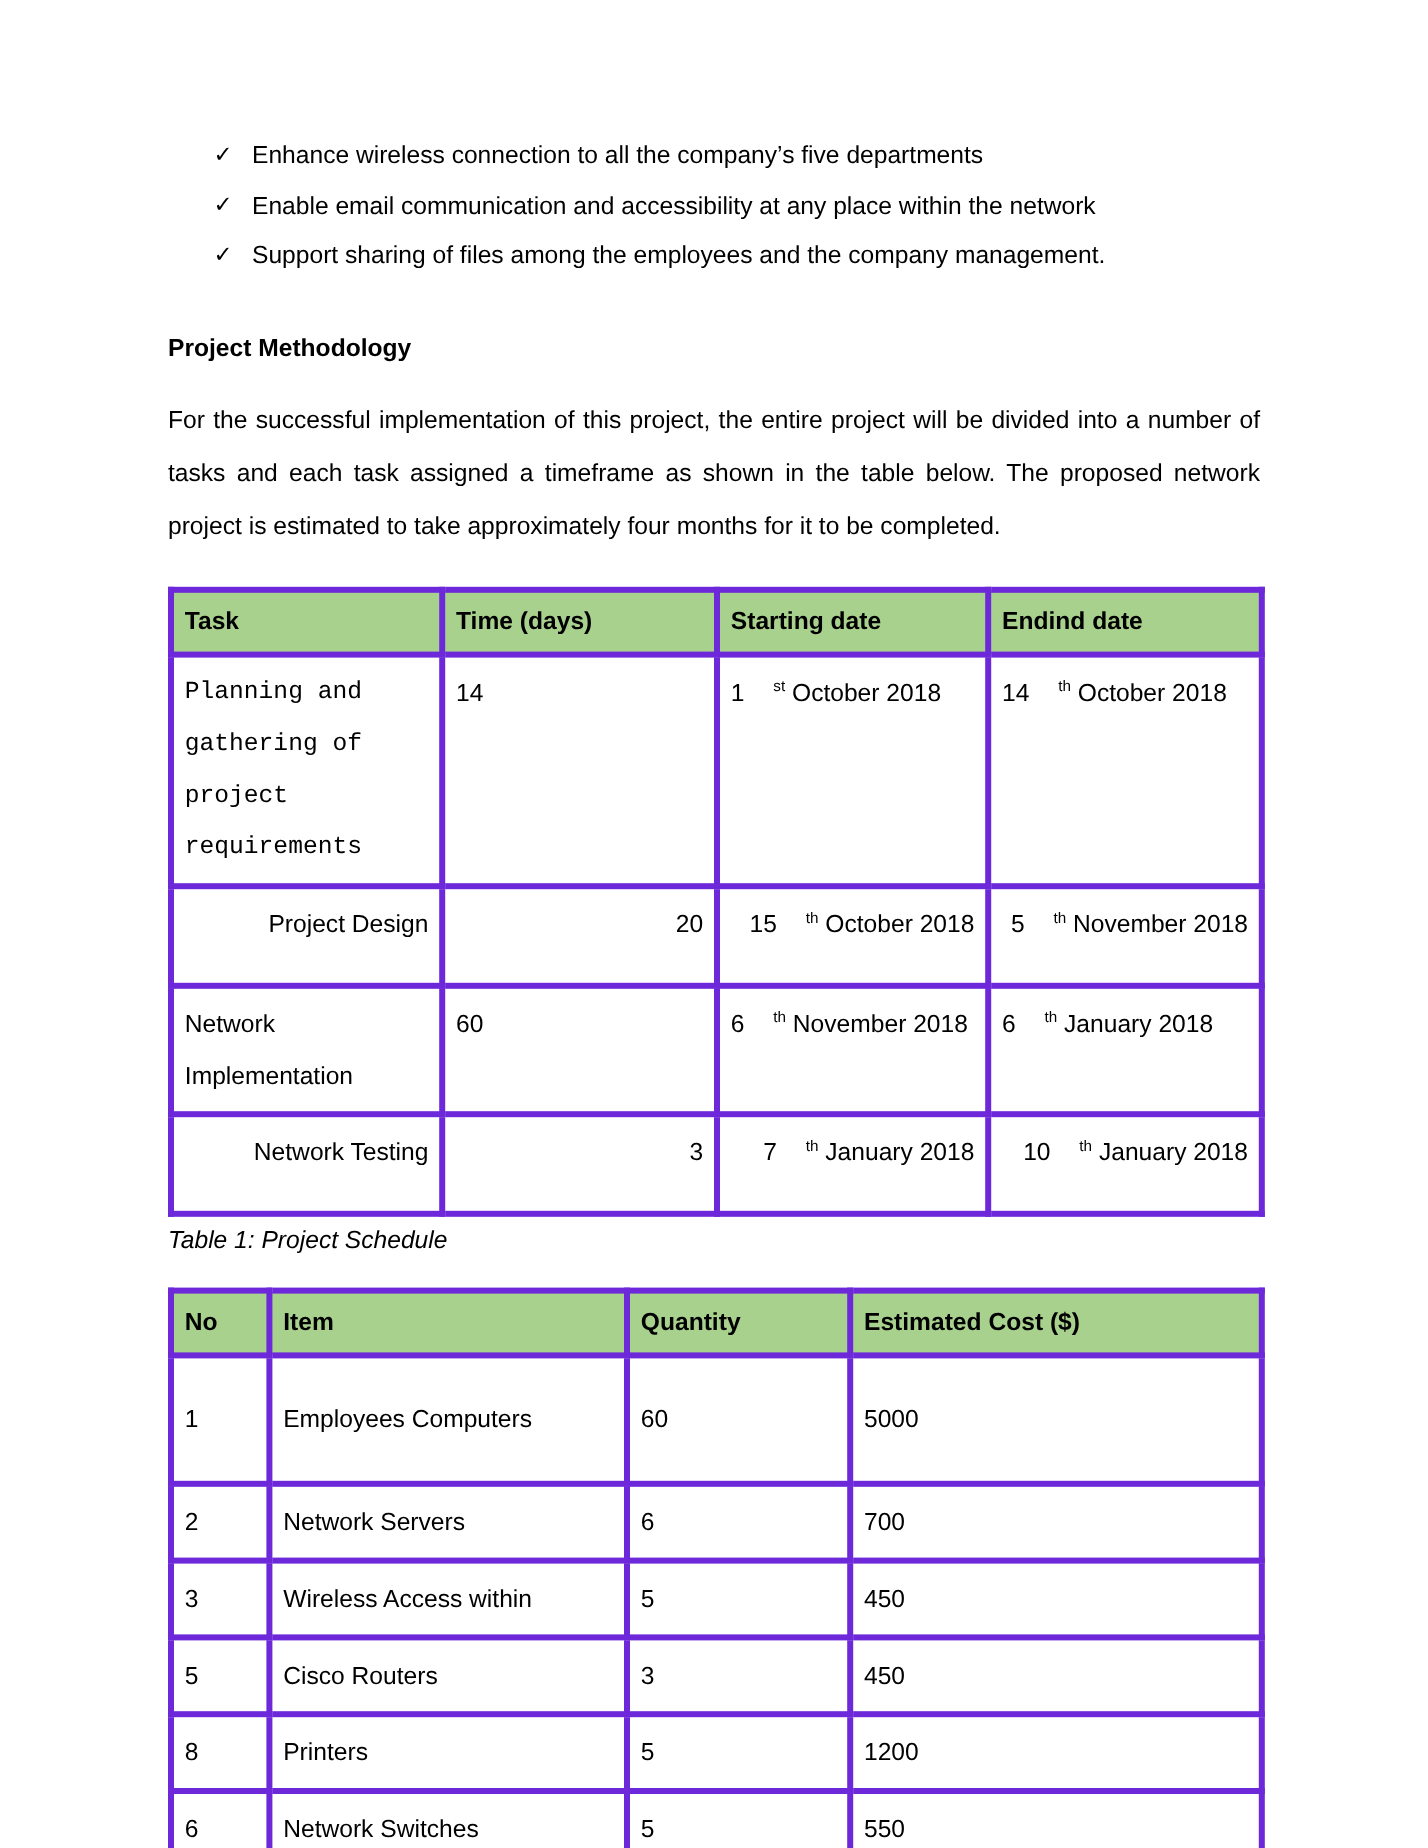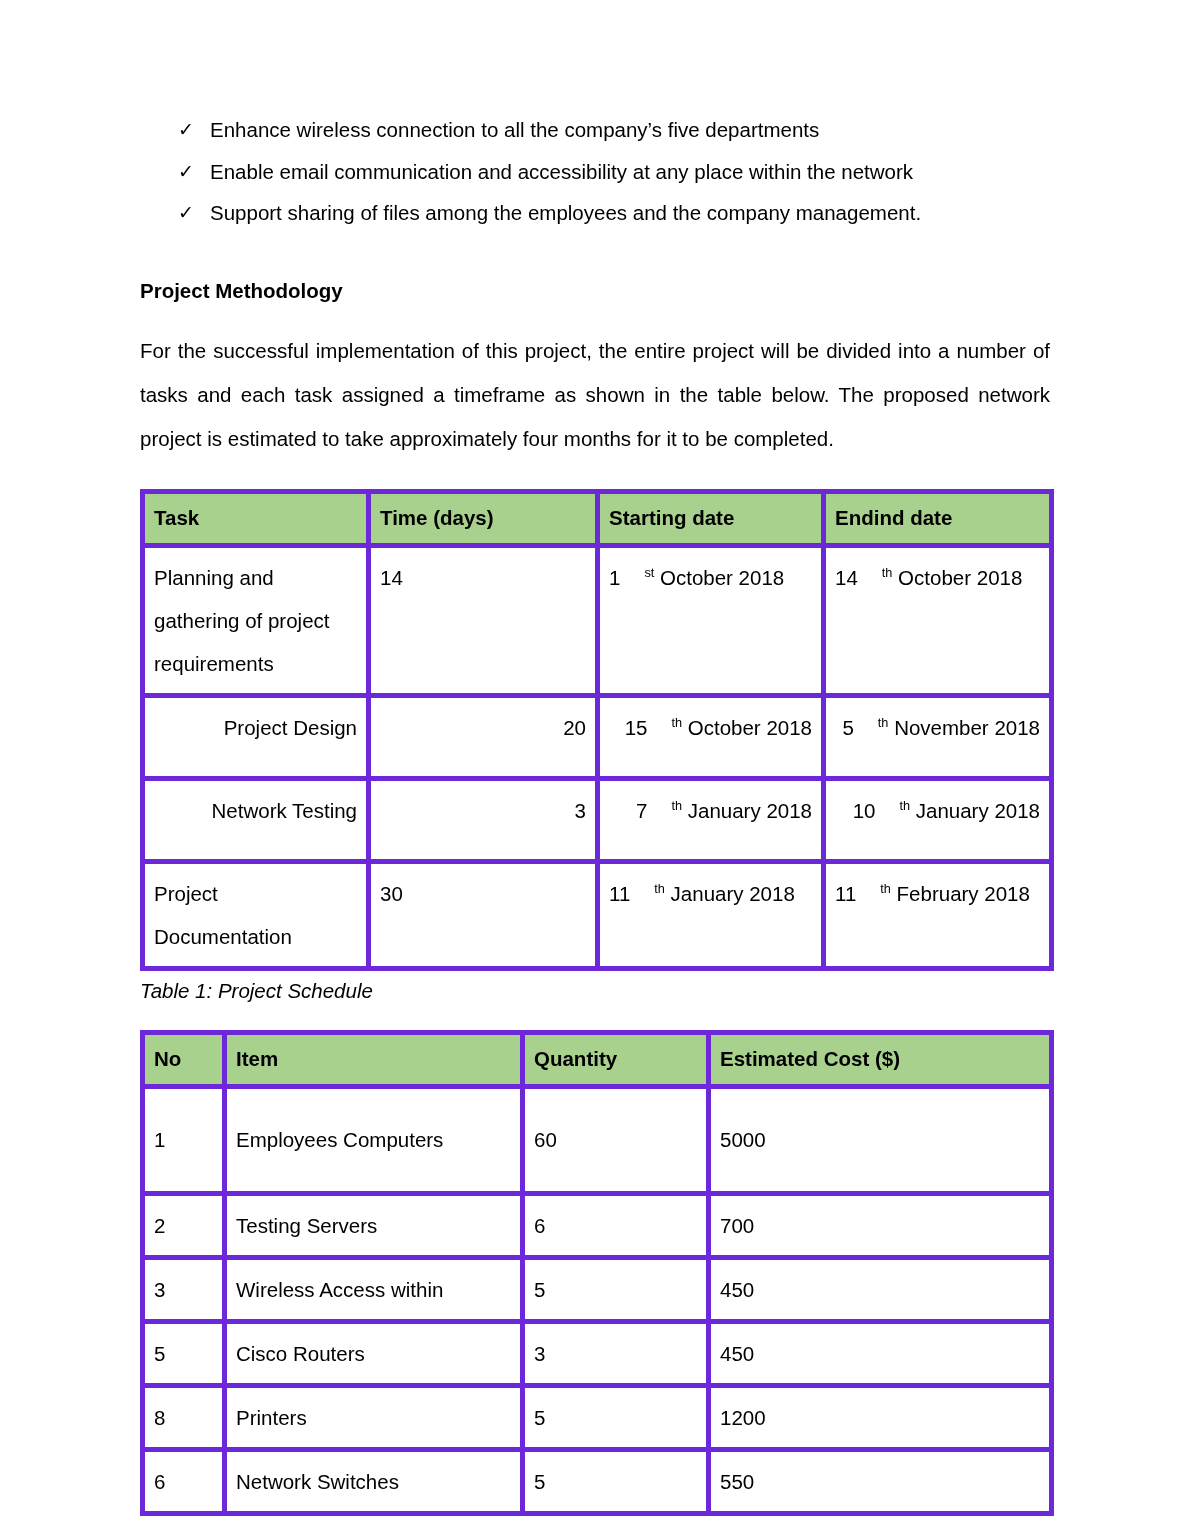--- a/index.html
+++ b/index.html
@@ -90,20 +90,21 @@
     background: #a9d18e;
     font-weight: bold;
     line-height: 1;
     padding-top: 14px;
     padding-bottom: 14px;
     vertical-align: middle;
   }
   .cell-justify {
     text-align: justify;
     text-align-last: justify;
+    font-family: Liberation Mono, monospace;
   }
   sup {
     font-size: 0.62em;
     vertical-align: super;
     line-height: 0;
     margin-left: 24px;
   }
 
   
   #table-schedule { margin-top: 28px; }
@@ -179,31 +180,31 @@
           <td>14</td>
           <td><span>1</span><sup>st</sup><span> October 2018</span></td>
           <td><span>14</span><sup>th</sup><span> October 2018</span></td>
         </tr>
         <tr class="mid-row">
           <td>Project Design</td>
           <td>20</td>
           <td><span>15</span><sup>th</sup><span> October 2018</span></td>
           <td><span>5</span><sup>th</sup><span> November 2018</span></td>
         </tr>
+        <tr class="two-line">
+          <td>Network Implementation</td>
+          <td>60</td>
+          <td><span>6</span><sup>th</sup><span> November 2018</span></td>
+          <td><span>6</span><sup>th</sup><span> January  2018</span></td>
+        </tr>
         <tr class="mid-row">
           <td>Network Testing</td>
           <td>3</td>
           <td><span>7</span><sup>th</sup><span> January 2018</span></td>
           <td><span>10</span><sup>th</sup><span> January 2018</span></td>
-        </tr>
-        <tr class="two-line">
-          <td>Project Documentation</td>
-          <td>30</td>
-          <td><span>11</span><sup>th</sup><span> January 2018</span></td>
-          <td><span>11</span><sup>th</sup><span> February 2018</span></td>
         </tr>
       </tbody>
     </table>
 
     <p class="table-caption">Table 1: Project Schedule</p>
 
     <table class="doc-table" id="table-budget">
       <colgroup>
         <col class="b1">
           <col class="b2">
@@ -220,21 +221,21 @@
       </thead>
       <tbody>
         <tr class="tall-row">
           <td>1</td>
           <td>Employees Computers</td>
           <td>60</td>
           <td>5000</td>
         </tr>
         <tr class="norm-row">
           <td>2</td>
-          <td>Testing Servers</td>
+          <td>Network Servers</td>
           <td>6</td>
           <td>700</td>
         </tr>
         <tr class="norm-row">
           <td>3</td>
           <td>Wireless Access within</td>
           <td>5</td>
           <td>450</td>
         </tr>
         <tr class="norm-row">

